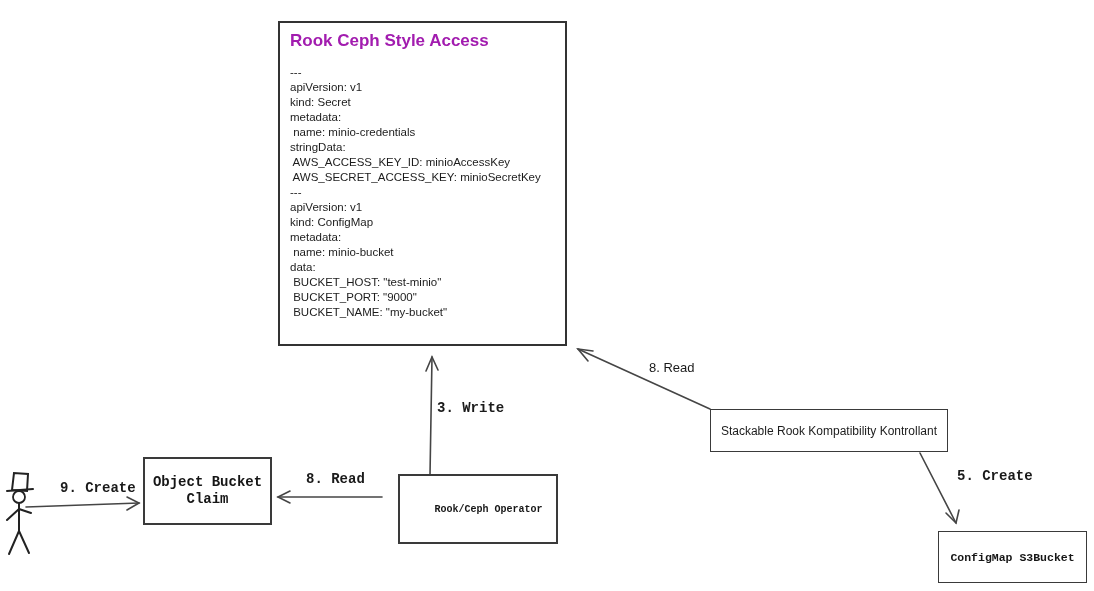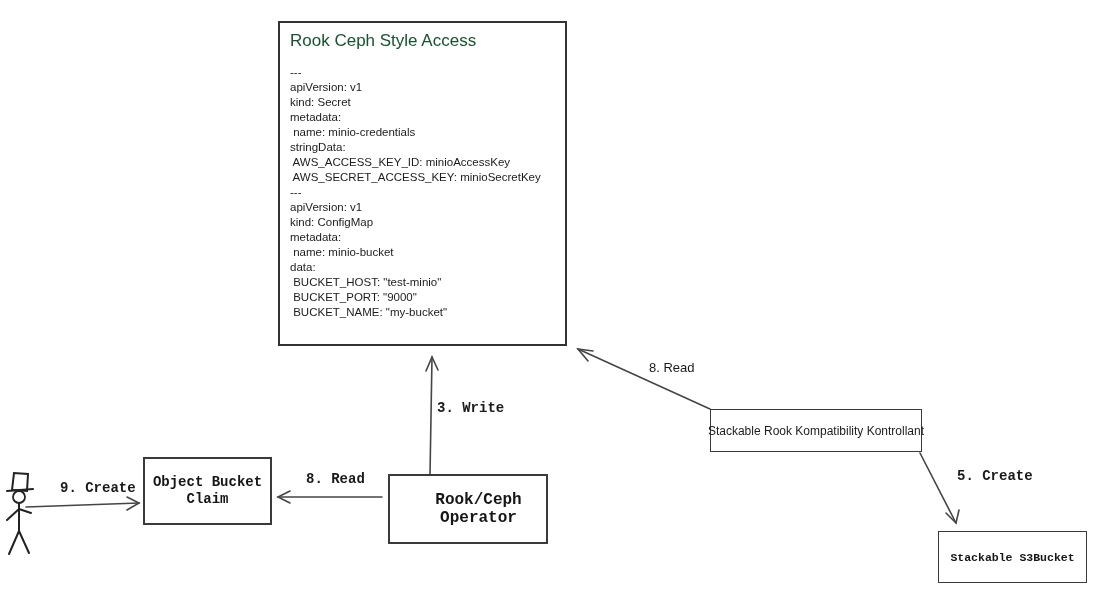--- a/index.html
+++ b/index.html
@@ -23,22 +23,23 @@
     width: 289px; height: 325px;
     border: 2px solid #333333;
     box-sizing: border-box;
     background: #ffffff;
   }
   .bigbox-title {
     position: absolute;
     left: 10px; top: 8px;
     font-size: 17px;
     font-family: "Liberation Sans", sans-serif;
-    color: #14532d;
+    color: #a21caf;
     white-space: nowrap;
+    font-weight: bold;
   }
   .yaml {
     position: absolute;
     left: 10px; top: 42px;
     margin: 0;
     font-family: "Liberation Sans", sans-serif;
     font-size: 11.5px;
     line-height: 15px;
     color: #1c1c1c;
     white-space: pre;
@@ -58,28 +59,28 @@
     font-family: "Liberation Mono", "DejaVu Sans Mono", monospace;
     font-weight: 700;
     color: #161616;
   }
   .node-obc {
     left: 143px; top: 457px;
     width: 129px; height: 68px;
     font-size: 14px; line-height: 17px;
   }
   .node-operator {
-    left: 388px; top: 474px;
+    left: 398px; top: 474px;
     width: 160px; height: 70px;
-    font-size: 16px;
+    font-size: 10px;
     padding-left: 21px;
   }
   .node-kontrollant {
     left: 710px; top: 409px;
-    width: 212px; height: 43px;
+    width: 238px; height: 43px;
     border-width: 1.5px;
     font-family: "Liberation Sans", sans-serif;
     font-size: 12px;
     color: #1c1c1c;
     white-space: nowrap;
   }
   .node-s3 {
     left: 938px; top: 531px;
     width: 149px; height: 52px;
     border-width: 1.5px;
@@ -168,21 +169,21 @@
  BUCKET_NAME: "my-bucket"</pre>
   </div>
 
   <div class="node mono node-obc">Object Bucket
 Claim</div>
 
   <div class="node mono node-operator">Rook/Ceph Operator</div>
 
   <div class="node node-kontrollant">Stackable Rook Kompatibility Kontrollant</div>
 
-  <div class="node mono node-s3">Stackable S3Bucket</div>
+  <div class="node mono node-s3">ConfigMap S3Bucket</div>
 
   <span class="edge-label mono lbl-e1">9. Create</span>
   <span class="edge-label mono lbl-e2">8. Read</span>
   <span class="edge-label mono lbl-e3">3. Write</span>
   <span class="edge-label sans lbl-e4">8. Read</span>
   <span class="edge-label mono lbl-e5">5. Create</span>
 
 </div>
 
 </body></html>

